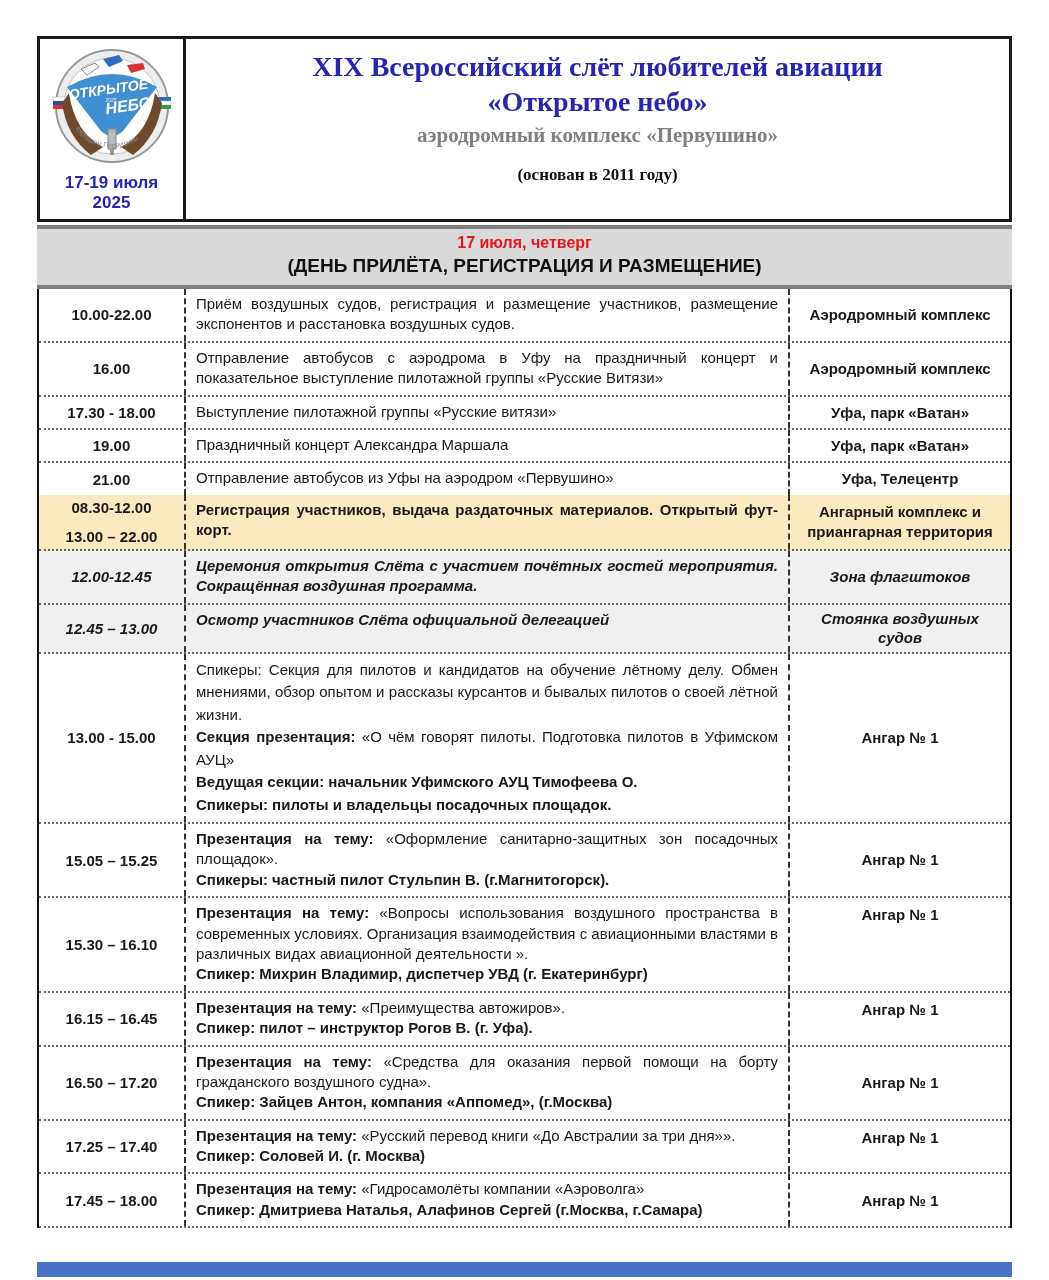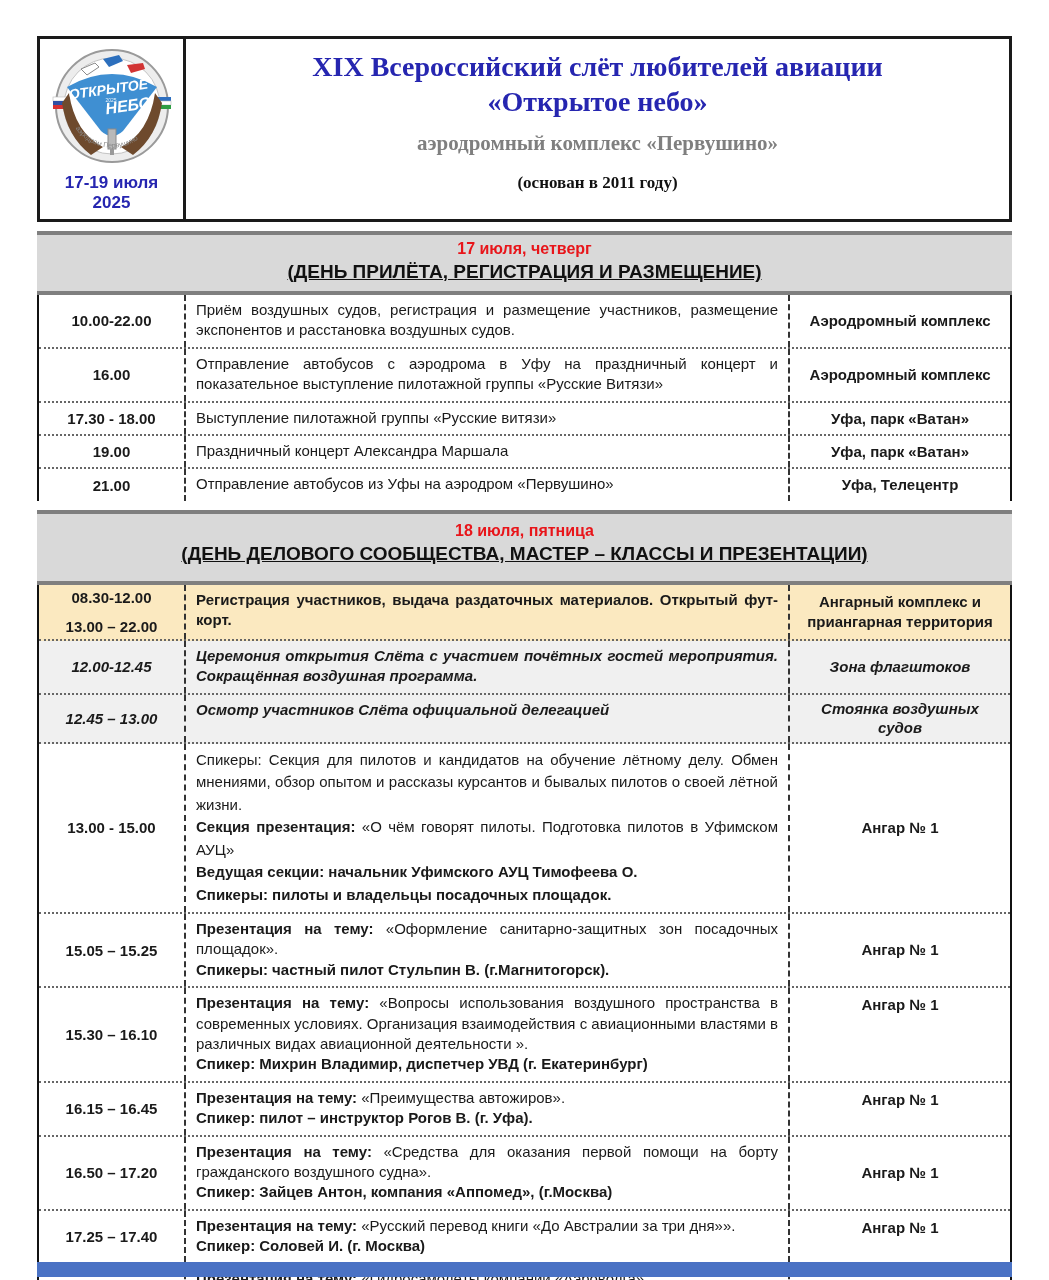--- a/index.html
+++ b/index.html
@@ -8,28 +8,28 @@
   .content{position:absolute;left:37px;top:36px;width:975px;}
 
   
   .header{display:grid;grid-template-columns:146px 1fr;border:3px solid #1a1a1a;}
   .logo-cell{border-right:3px solid #1a1a1a;padding:8px 4px 6px;text-align:center;}
   .logo-cell svg{display:block;margin:0 auto;}
   .event-dates{margin-top:8px;font-weight:bold;font-size:17px;color:var(--title_blue);}
   .title-cell{text-align:center;padding:10px 8px 22px;
               font-family:"Liberation Serif","DejaVu Serif",serif;font-weight:bold;}
   .t1,.t2{color:var(--title_blue);font-size:28px;line-height:1.25;}
-  .t3{color:#7f7f7f;font-size:21px;margin-top:12px;}
+  .t3{color:#7f7f7f;font-size:21px;margin-top:4px;}
   .t4{color:#111;font-size:17px;margin-top:17px;}
 
   
   .section-header{background:var(--section_bg);border-top:4px solid #7f7f7f;border-bottom:4px solid #7f7f7f;
-                  text-align:center;padding:5px 0 8px;margin-top:9px;}
+                  text-align:center;padding:5px 0 8px;margin-top:3px;}
   .sh-date{color:var(--date_red);font-weight:bold;font-size:16px;}
-  .sh-name{color:#111;font-weight:bold;font-size:19px;margin-top:3px;text-decoration:underline;}
+  .sh-name{color:#111;font-weight:bold;font-size:19px;margin-top:3px;}
   .section-header.tall{padding:8px 0 16px;}
 
   
   .rows{border-left:2px solid #111;border-right:2px solid #111;}
   .row{display:grid;grid-template-columns:145px 1fr 222px;border-bottom:2px dotted #666;background:#fff;}
   .sec0 .row:last-child{border-bottom:none;}
   .row.bg-yellow{background:var(--yellow_row);}
   .row.bg-gray{background:var(--gray_row);}
   .row.it{font-style:italic;}
   .time{display:flex;flex-direction:column;justify-content:center;align-items:center;
@@ -155,24 +155,20 @@
           <div class="row">
             <div class="time">
               <div>21.00</div>
             </div>
             <div class="desc">
               <div class="p"><span>Отправление автобусов из Уфы на аэродром «Первушино»</span></div>
             </div>
             <div class="loc">Уфа, Телецентр</div>
           </div>
         </div>
-        <div class="section-header tall">
-          <div class="sh-date">18 июля, пятница</div>
-          <div class="sh-name">(ДЕНЬ ДЕЛОВОГО СООБЩЕСТВА, МАСТЕР – КЛАССЫ И ПРЕЗЕНТАЦИИ)</div>
-        </div>
         <div class="rows sec1">
           <div class="row bg-yellow">
             <div class="time">
               <div>08.30-12.00</div>
               <div>13.00 – 22.00</div>
             </div>
             <div class="desc">
               <div class="p"><span class="b">Регистрация участников, выдача раздаточных материалов. Открытый фут-корт.</span></div>
             </div>
             <div class="loc">Ангарный комплекс и приангарная территория</div>

